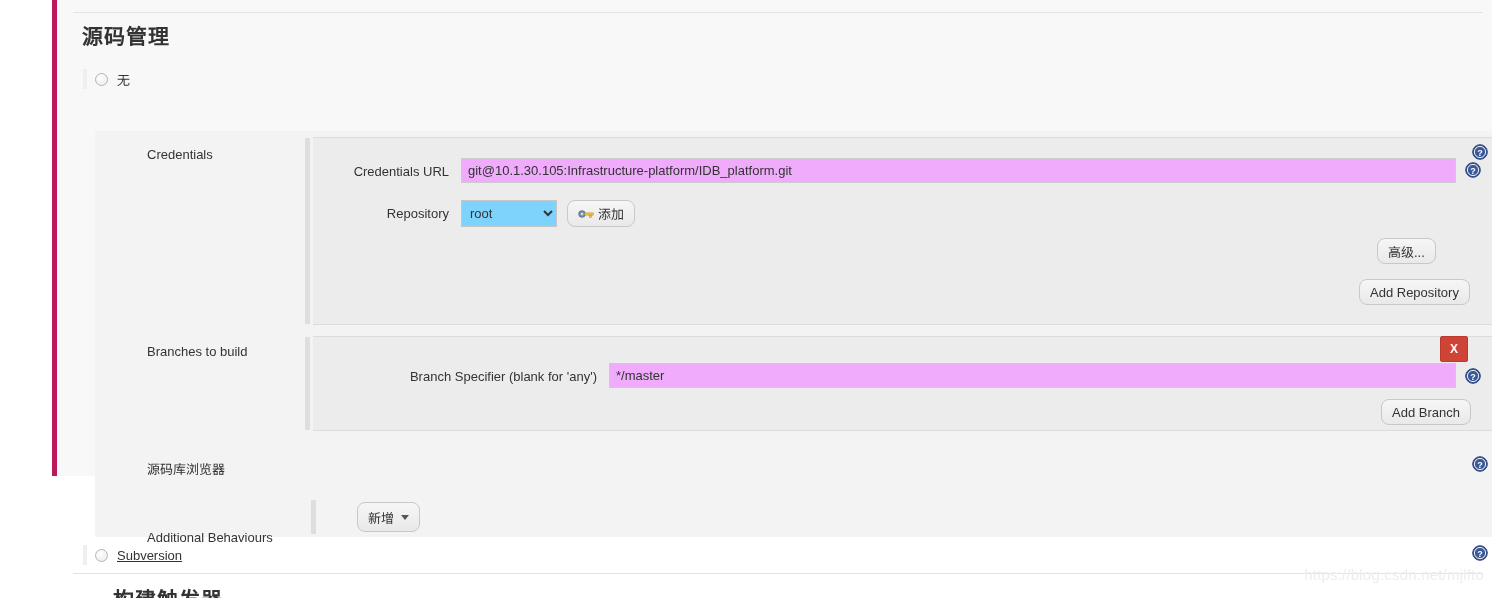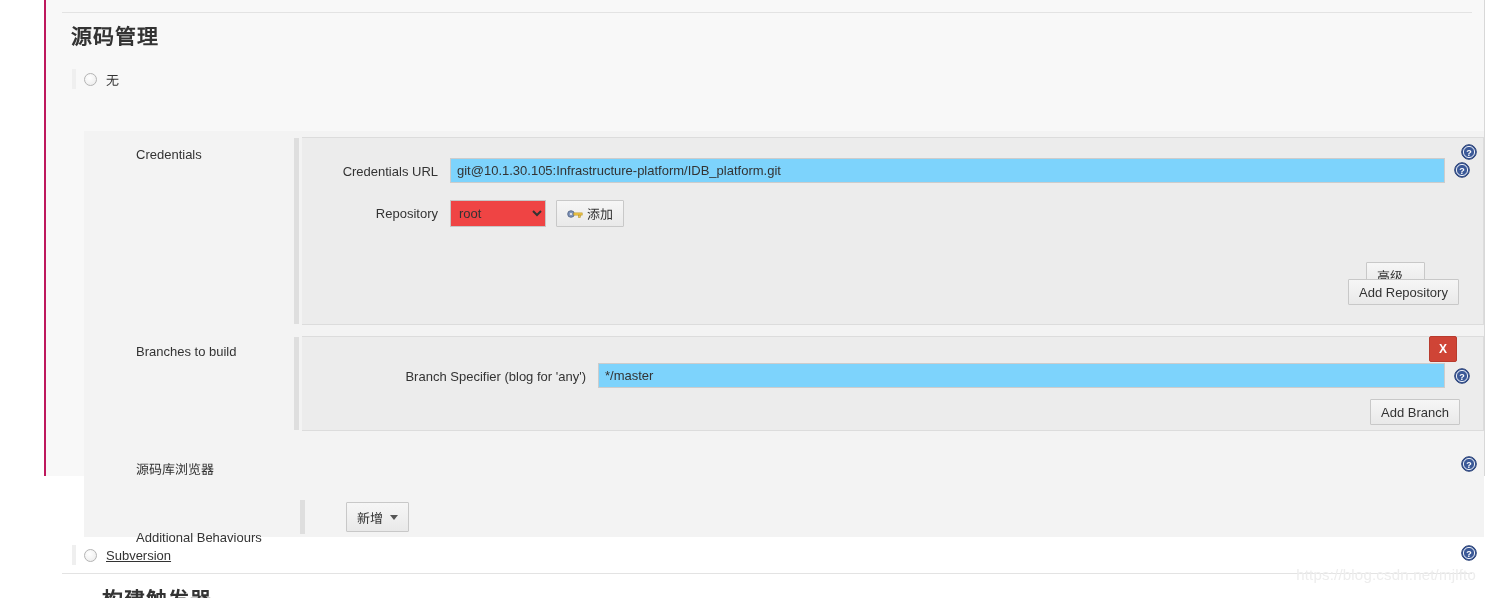--- a/index.html
+++ b/index.html
@@ -14,26 +14,26 @@
     overflow: hidden;
     font-family: "Liberation Sans", "DejaVu Sans", sans-serif;
     font-size: 13px;
     color: #333333;
     position: relative;
   }
 
   
   #page-frame {
     position: absolute;
-    left: 44px;
+    left: 52px;
     top: 0;
     width: 1441px;
     height: 476px;
     background: #f8f8f8;
-    border-left: 2px solid #be185d;
+    border-left: 5px solid #be185d;
     border-right: 1px solid #d8d8d8;
     box-sizing: border-box;
   }
   #top-rule {
     position: absolute;
     left: 16px;
     top: 12px;
     width: 1410px;
     height: 1px;
     background: #e3e3e3;
@@ -135,47 +135,47 @@
     color: #333333;
     white-space: nowrap;
     text-align: right;
   }
 
   input.txt {
     position: absolute;
     height: 25px;
     box-sizing: border-box;
     border: 1px solid #ccc;
+    background: #f0abfc;
+    font-family: "Liberation Sans", "DejaVu Sans", sans-serif;
+    font-size: 13px;
+    color: #333333;
+    padding: 0 6px;
+    outline: none;
+  }
+
+  select.sel {
+    position: absolute;
+    height: 27px;
+    box-sizing: border-box;
+    border: 1px solid #c6c6c6;
     background: #7dd3fc;
     font-family: "Liberation Sans", "DejaVu Sans", sans-serif;
     font-size: 13px;
     color: #333333;
-    padding: 0 6px;
-    outline: none;
-  }
-
-  select.sel {
-    position: absolute;
-    height: 27px;
-    box-sizing: border-box;
-    border: 1px solid #c6c6c6;
-    background: #ef4444;
-    font-family: "Liberation Sans", "DejaVu Sans", sans-serif;
-    font-size: 13px;
-    color: #333333;
     padding: 0 4px;
     outline: none;
   }
 
   
   .btn {
     position: absolute;
     box-sizing: border-box;
     border: 1px solid #c8c8c8;
-    border-radius: 1px;
+    border-radius: 8px;
     background: linear-gradient(to bottom, #f6f6f6 0%, #e9e9e9 100%);
     font-family: "Liberation Sans", "DejaVu Sans", sans-serif;
     font-size: 13px;
     color: #333333;
     display: flex;
     align-items: center;
     justify-content: center;
     cursor: pointer;
     white-space: nowrap;
     padding: 0 10px;
@@ -295,42 +295,42 @@
           <svg viewBox="0 0 16 12" width="16" height="12">
             <circle cx="4" cy="6" r="3.3" fill="#7f93b8" stroke="#4c5f82" stroke-width="0.8"></circle>
             <circle cx="4" cy="6" r="1.1" fill="#f3f3f3"></circle>
             <rect x="6.8" y="4.9" width="8.4" height="2.2" fill="#f2c649" stroke="#b89425" stroke-width="0.6"></rect>
             <rect x="11.6" y="7.1" width="1.7" height="2.3" fill="#f2c649" stroke="#b89425" stroke-width="0.6"></rect>
           </svg>
         </span>
         <span>添加</span>
       </div>
 
-      <div class="btn" style="left:1064px; top:100px; height:26px; min-width:56px;margin-top:24px;">
+      <div class="btn" style="left:1064px; top:100px; height:26px; min-width:56px;">
         <span>高级...</span>
       </div>
 
       <div class="btn" style="left:1046px; top:141px; height:26px;">
         <span>Add Repository</span>
       </div>
     </div>
 
     <span class="help-icon" style="left:1377px; top:13px;">
       <svg viewBox="0 0 16 16" width="16" height="16">
         <circle cx="8" cy="8" r="7.3" fill="#3b5998" stroke="#2c4276" stroke-width="1"></circle>
         <circle cx="8" cy="8" r="5.6" fill="none" stroke="#ffffff" stroke-width="0.9"></circle>
         <text x="8" y="11.6" text-anchor="middle" font-family="Liberation Sans, sans-serif" font-size="9" font-weight="bold" fill="#ffffff">?</text>
       </svg>
     </span>
 
     <div class="row-label" style="top:213px;">Branches to build</div>
 
     <div class="nested-panel" style="left:218px; top:205px; width:1182px; height:95px;">
 
-      <div class="inner-label" style="left:16px; top:32px; width:268px; text-align:right;">Branch Specifier (blog for 'any')</div>
+      <div class="inner-label" style="left:16px; top:32px; width:268px; text-align:right;">Branch Specifier (blank for 'any')</div>
       <input class="txt" type="text" style="left: 296px; top: 26px; width: 847px;" value="*/master">
       <span class="help-icon" style="left:1152px; top:31px;">
         <svg viewBox="0 0 16 16" width="16" height="16">
           <circle cx="8" cy="8" r="7.3" fill="#3b5998" stroke="#2c4276" stroke-width="1"></circle>
           <circle cx="8" cy="8" r="5.6" fill="none" stroke="#ffffff" stroke-width="0.9"></circle>
           <text x="8" y="11.6" text-anchor="middle" font-family="Liberation Sans, sans-serif" font-size="9" font-weight="bold" fill="#ffffff">?</text>
         </svg>
       </span>
 
       <div class="btn-delete" style="left:1127px; top:-1px; width:26px; height:24px;">

